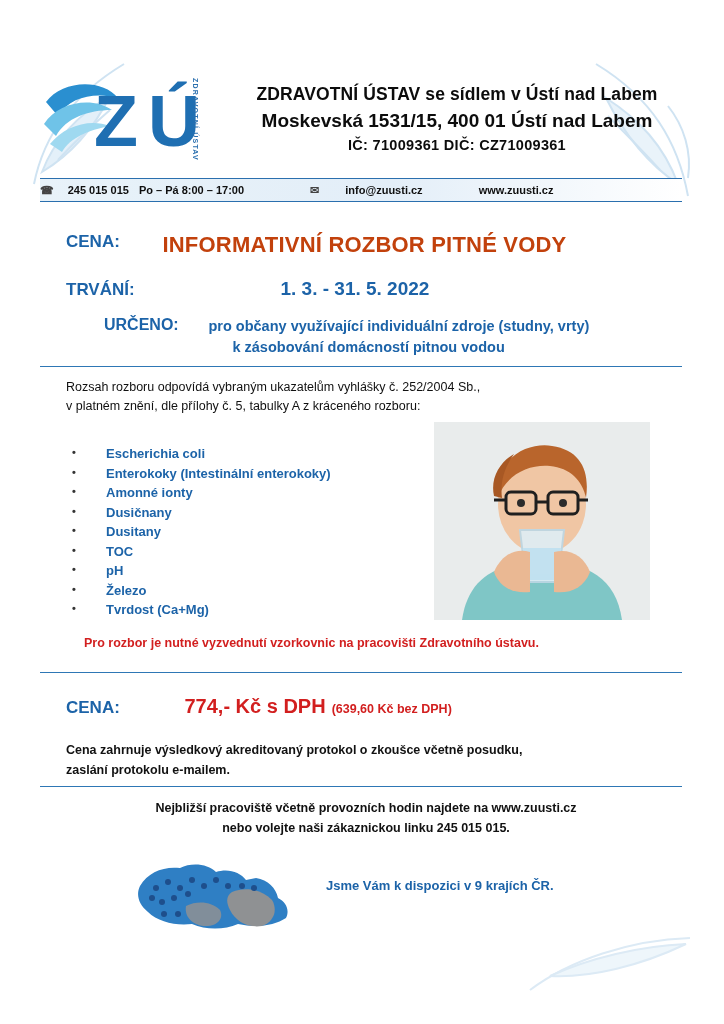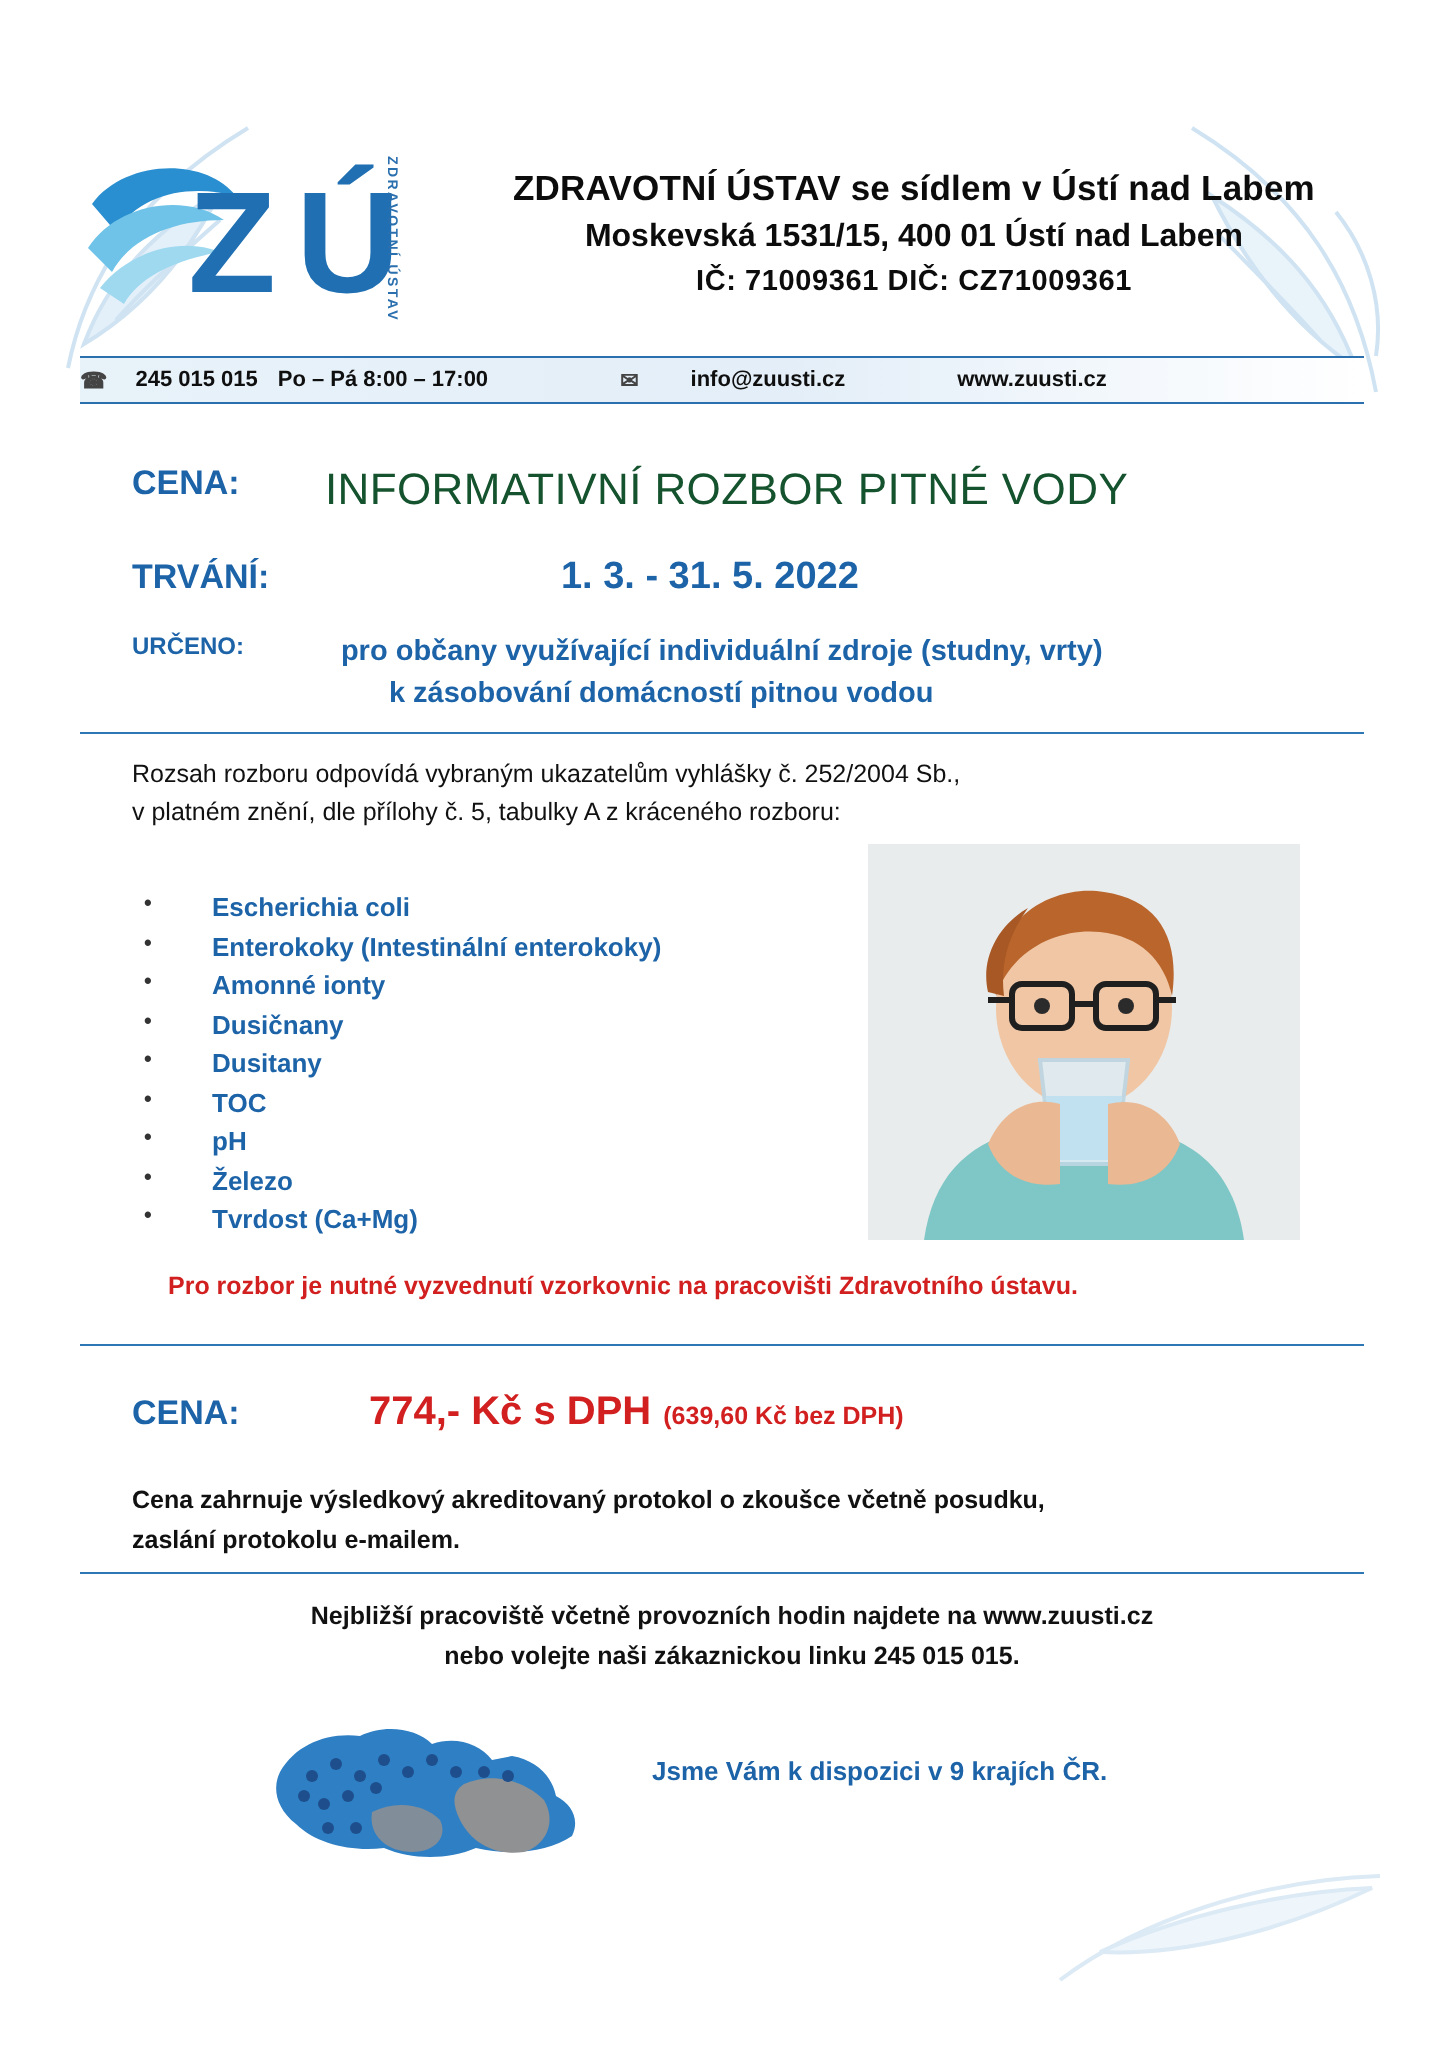--- a/index.html
+++ b/index.html
@@ -58,21 +58,21 @@
     text-align: center;
   }
   .org-title {
     font-size: 17.5px;
     font-weight: bold;
     color: #0c0c0c;
     letter-spacing: 0.1px;
     white-space: nowrap;
   }
   .org-addr {
-    font-size: 16px;
+    font-size: 19px;
     font-weight: bold;
     color: #0c0c0c;
     margin-top: 5px;
   }
   .org-ids {
     font-size: 14.5px;
     font-weight: bold;
     color: #0c0c0c;
     margin-top: 5px;
     letter-spacing: 0.3px;
@@ -104,22 +104,22 @@
     position: absolute;
     left: 66px; top: 232px;
     width: 620px;
   }
   .lbl {
     color: #1c63a8;
     font-weight: bold;
   }
   .lbl-akce { font-size: 17px; display: inline-block; width: 92px; vertical-align: top;}
   .val-akce {
-    color: #14532d;
-    font-weight: normal;
+    color: #c2410c;
+    font-weight: bold;
     font-size: 22px;
     letter-spacing: 0.2px;
     display: inline-block;
   }
   .row-trvani {
     position: absolute;
     left: 66px; top: 278px;
     width: 620px;
   }
   .lbl-trvani { font-size: 17px; display:inline-block; width: 92px; }
@@ -128,21 +128,21 @@
     font-weight: bold;
     font-size: 19px;
     display: inline-block;
     margin-left: 118px;
   }
   .row-urceno {
     position: absolute;
     left: 66px; top: 316px;
     width: 630px;
   }
-  .lbl-urceno { font-size: 12px; display:inline-block; width: 100px; vertical-align: top;}
+  .lbl-urceno { font-size: 16px; display:inline-block; width: 100px; vertical-align: top; margin-left: 38px;}
   .val-urceno {
     color: #1c63a8;
     font-weight: bold;
     font-size: 14.5px;
     display: inline-block;
     line-height: 1.45;
     vertical-align: top;
   }
   .val-urceno .l2 { display:block; margin-left: 24px; }
 

